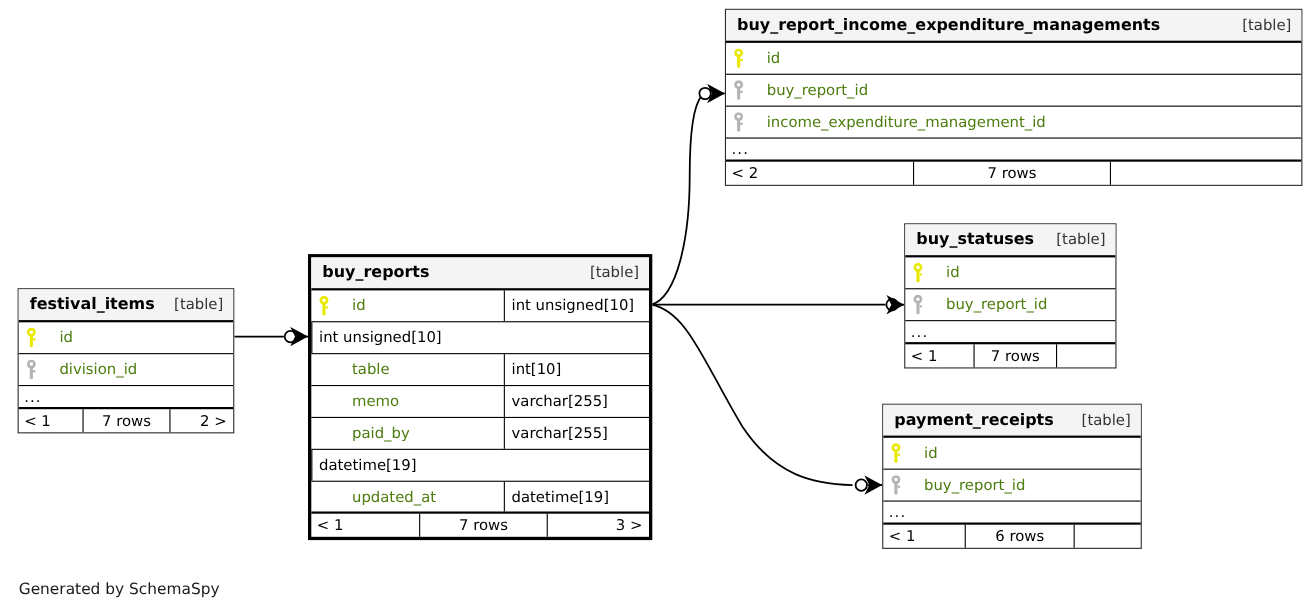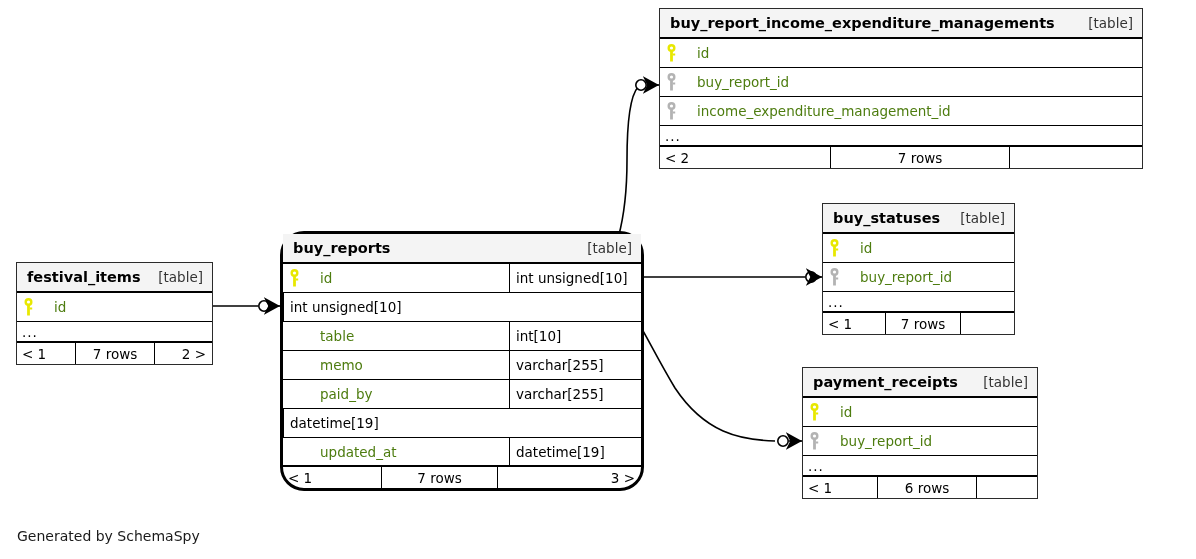--- a/index.html
+++ b/index.html
@@ -171,21 +171,21 @@
     <path d="M 789 441 L 802 441" stroke="#000000" stroke-width="1.6" fill="none" marker-end="url(#crowfoot)"></path>
   </g>
 
   <g>
     <path d="M 213 306 L 258 306" fill="none" stroke="#000000" stroke-width="1.6"></path>
     <circle cx="264" cy="306" r="5.2" fill="#ffffff" stroke="#000000" stroke-width="1.6"></circle>
     <path d="M 270 306 L 280 306" stroke="#000000" stroke-width="1.6" fill="none" marker-end="url(#crowfoot)"></path>
   </g>
 </svg>
 
-<div class="table-box" style="left:659px; top:8px; width:484px;">
+<div class="table-box" style="left:659px; top:8px; width:525px;">
   <div class="tbl-header">
     <span class="tbl-name">buy_report_income_expenditure_managements</span>
     <span class="tbl-tag">[table]</span>
   </div>
   <div class="col-row">
     <div class="col-left">
       <span class="keyslot">
         <svg class="keyicon" width="9" height="19" viewBox="0 0 9 19">
           <circle cx="4.5" cy="4" r="4" fill="#e8e800"></circle>
           <circle cx="4.5" cy="4" r="1.6" fill="#ffffff"></circle>
@@ -301,21 +301,21 @@
     </div>
   </div>
   <div class="ellipsis-row">...</div>
   <div class="footer-row">
     <div class="foot-cell foot-left" style="width:74px;">&lt; 1</div>
     <div class="foot-cell foot-mid" style="width:100px;">6 rows</div>
     <div class="foot-cell foot-right" style="flex:1;"></div>
   </div>
 </div>
 
-<div class="table-box focus" style="left:280px; top:231px; width:364px;border-radius:24px;">
+<div class="table-box focus" style="left:280px; top:231px; width:313px;">
   <div class="tbl-header">
     <span class="tbl-name">buy_reports</span>
     <span class="tbl-tag">[table]</span>
   </div>
   <div class="col-row">
     <div class="col-left">
       <span class="keyslot">
         <svg class="keyicon" width="9" height="19" viewBox="0 0 9 19">
           <circle cx="4.5" cy="4" r="4" fill="#e8e800"></circle>
           <circle cx="4.5" cy="4" r="1.6" fill="#ffffff"></circle>
@@ -377,20 +377,33 @@
     <div class="col-left">
       <span class="keyslot">
         <svg class="keyicon" width="9" height="19" viewBox="0 0 9 19">
           <circle cx="4.5" cy="4" r="4" fill="#e8e800"></circle>
           <circle cx="4.5" cy="4" r="1.6" fill="#ffffff"></circle>
           <rect x="3.1" y="6.5" width="2.8" height="11" fill="#e8e800"></rect>
           <rect x="5.9" y="9.5" width="2.3" height="2" fill="#e8e800"></rect>
         </svg>
       </span>
       <span class="col-name">id</span>
+    </div>
+  </div>
+  <div class="col-row">
+    <div class="col-left">
+      <span class="keyslot">
+        <svg class="keyicon" width="9" height="19" viewBox="0 0 9 19">
+          <circle cx="4.5" cy="4" r="4" fill="#b3b3b3"></circle>
+          <circle cx="4.5" cy="4" r="1.6" fill="#ffffff"></circle>
+          <rect x="3.1" y="6.5" width="2.8" height="11" fill="#b3b3b3"></rect>
+          <rect x="5.9" y="9.5" width="2.3" height="2" fill="#b3b3b3"></rect>
+        </svg>
+      </span>
+      <span class="col-name">division_id</span>
     </div>
   </div>
   <div class="ellipsis-row">...</div>
   <div class="footer-row">
     <div class="foot-cell foot-left" style="width:58px;">&lt; 1</div>
     <div class="foot-cell foot-mid" style="width:80px;">7 rows</div>
     <div class="foot-cell foot-right" style="flex:1;">2 &gt;</div>
   </div>
 </div>
 

